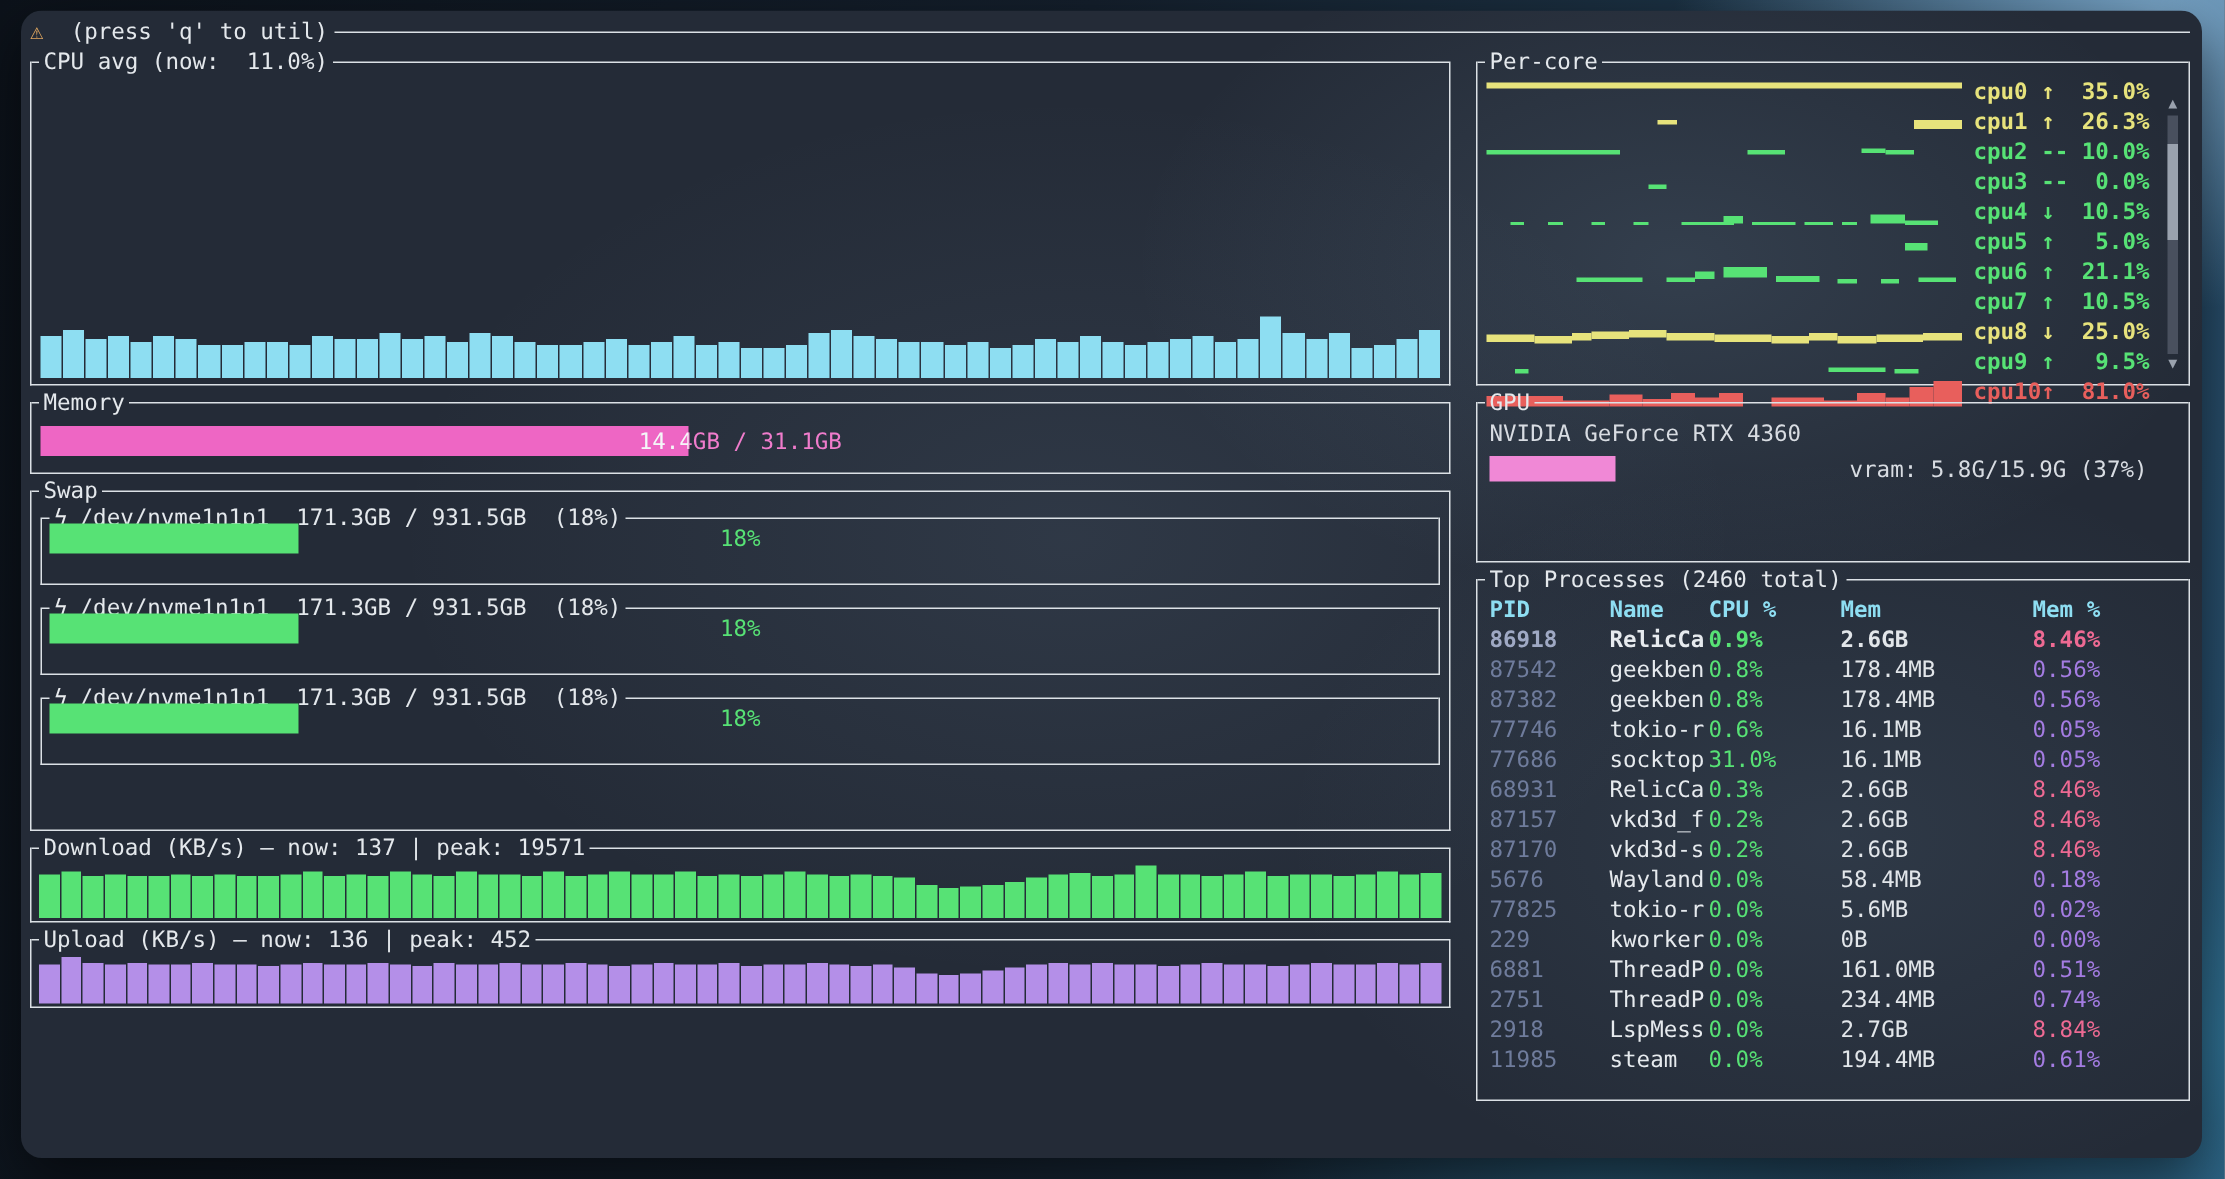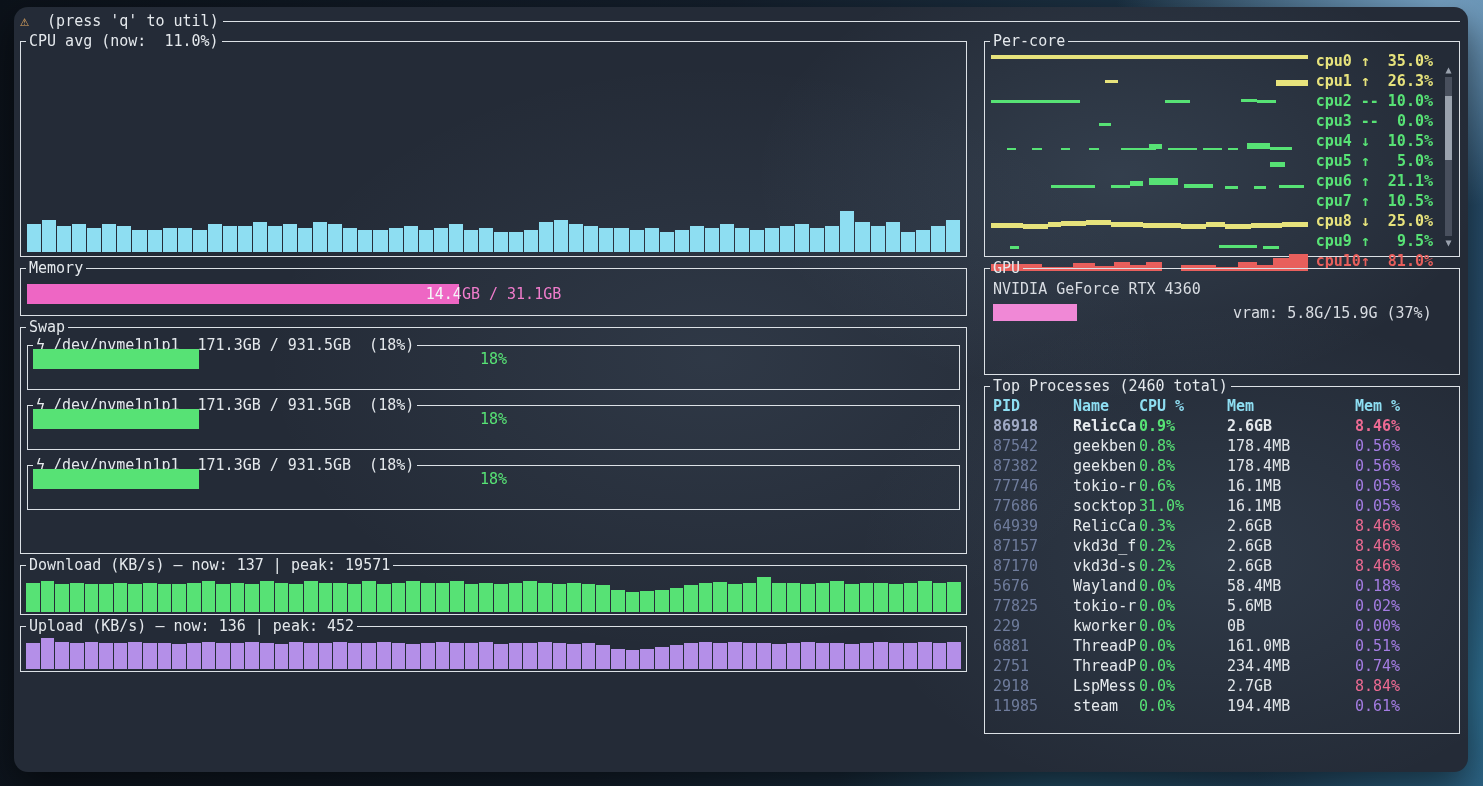--- a/index.html
+++ b/index.html
@@ -571,21 +571,21 @@
               <span class="c-memp">0.05%</span>
             </div>
             <div class="prow">
               <span class="c-pid">77686</span>
               <span class="c-name">socktop</span>
               <span class="c-cpu">31.0%</span>
               <span class="c-mem">16.1MB</span>
               <span class="c-memp">0.05%</span>
             </div>
             <div class="prow">
-              <span class="c-pid">64939</span>
+              <span class="c-pid">68931</span>
               <span class="c-name">RelicCa</span>
               <span class="c-cpu">0.3%</span>
               <span class="c-mem">2.6GB</span>
               <span class="c-memp hot">8.46%</span>
             </div>
             <div class="prow">
               <span class="c-pid">87157</span>
               <span class="c-name">vkd3d_f</span>
               <span class="c-cpu">0.2%</span>
               <span class="c-mem">2.6GB</span>

